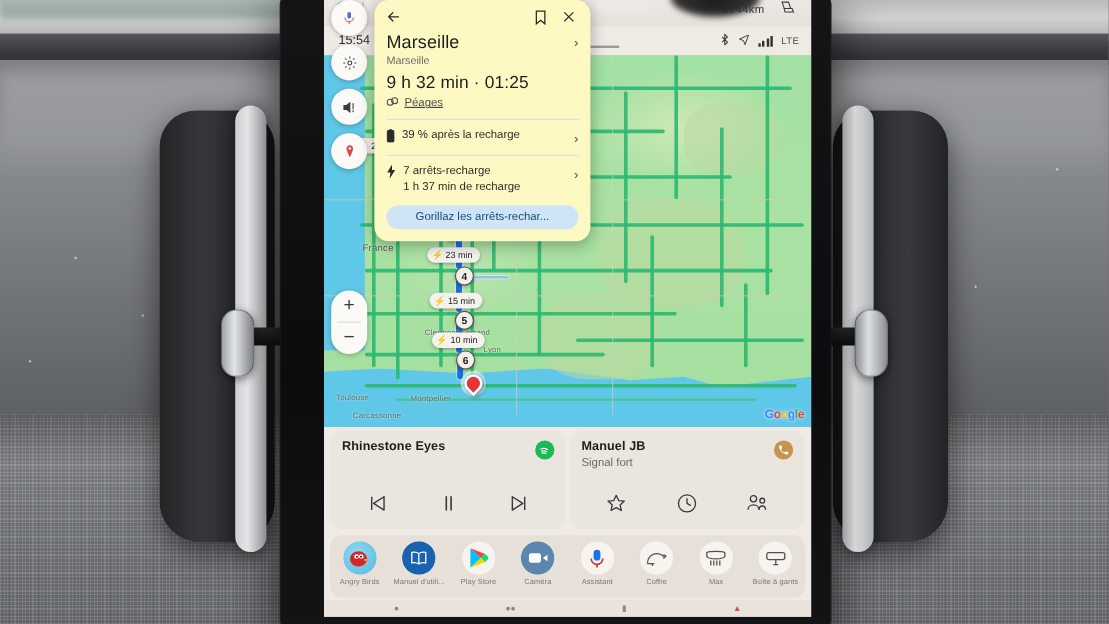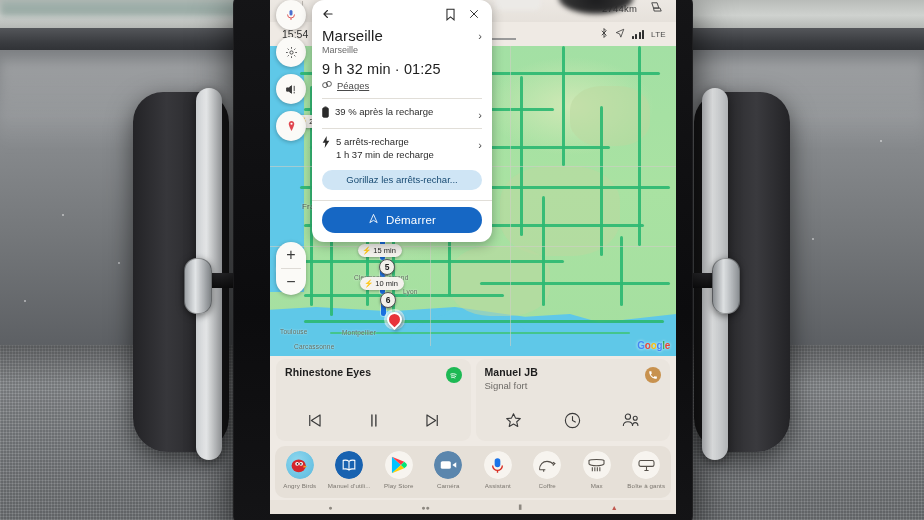--- a/index.html
+++ b/index.html
@@ -237,21 +237,21 @@
     background:#fbfaf7; border-radius:16px;
     box-shadow:0 1px 4px rgba(0,0,0,.28); z-index:6; overflow:hidden;
   }
   .zoom-btn { height:26px; display:flex; align-items:center; justify-content:center;
               font-size:16px; color:#3a3a3a; line-height:1;}
   .zoom-sep { height:1px; background:#dedbd6; margin:0 5px; }
 
   
   .route-card {
     position:absolute; left:42px; top:6px; width:180px;
-    background:#ffffff; border-radius:12px;
+    background:#fef9c3; border-radius:12px;
     box-shadow:0 3px 12px rgba(0,0,0,.30);
     z-index:7; overflow:hidden;
   }
   .rc-head { display:flex; align-items:center; padding:7px 9px 3px; }
   .rc-head .spacer { flex:1; }
   .rc-ic { color:#2b2b2b; display:flex; align-items:center; }
   .rc-body { padding:3px 10px 8px; }
   .rc-dest-row { display:flex; align-items:flex-start; }
   .rc-dest {
     font-size:15px; color:#1d1d1d; letter-spacing:.1px; line-height:1.15;
@@ -602,39 +602,29 @@
 
           <div class="rc-div"></div>
 
           <div class="rc-row">
             <span>
               <svg width="8" height="12" viewBox="0 0 12 18" fill="#2b2b2b">
                   <path d="M7 0 1 10h4l-1 8 7-11H7z"></path>
                 </svg>
             </span>
             <span class="txt">
-              <div>5 arrêts-recharge</div>
+              <div>7 arrêts-recharge</div>
               <div class="sub2">1 h 37 min de recharge</div>
             </span>
             <span class="chev">›</span>
           </div>
 
           <div class="rc-pill">Gorillaz les arrêts-rechar...</div>
         </div>
 
-        <div class="rc-foot">
-          <div class="rc-start">
-            <span>
-              <svg width="11" height="11" viewBox="0 0 24 24" fill="none" stroke="#fff" stroke-width="1.9" stroke-linejoin="round">
-                <path d="M12 3 4 21l8-5 8 5z"></path>
-              </svg>
-            </span>
-            <span>Démarrer</span>
-          </div>
-        </div>
       </div>
 
       <div class="widgets">
 
         <div class="widget">
           <div class="w-title">Rhinestone Eyes</div>
           <div class="w-badge" style="background:#1db954">
             <svg width="11" height="11" viewBox="0 0 24 24" fill="none" stroke="#fff" stroke-width="2" stroke-linecap="round">
               <path d="M6 9c4-1.5 9-1 12 1M7 13c3-1 7-.6 9.5 1M8 16.5c2.3-.7 5-.4 7 .8"></path>
             </svg>

